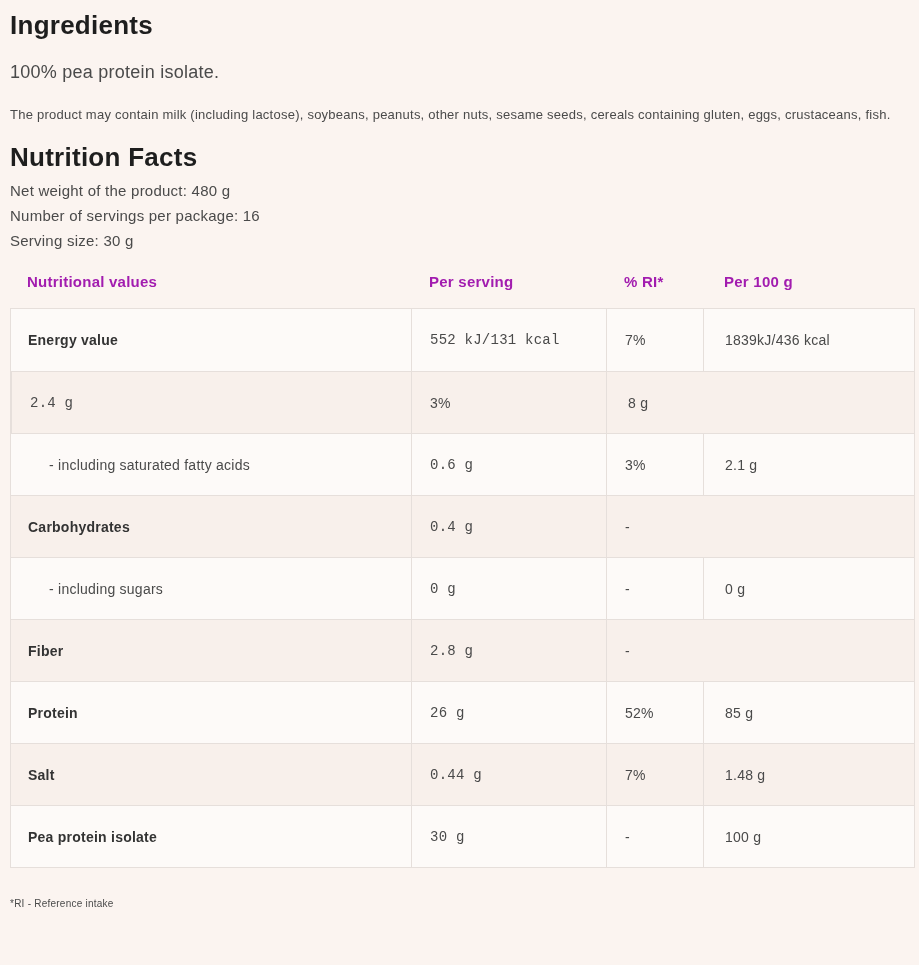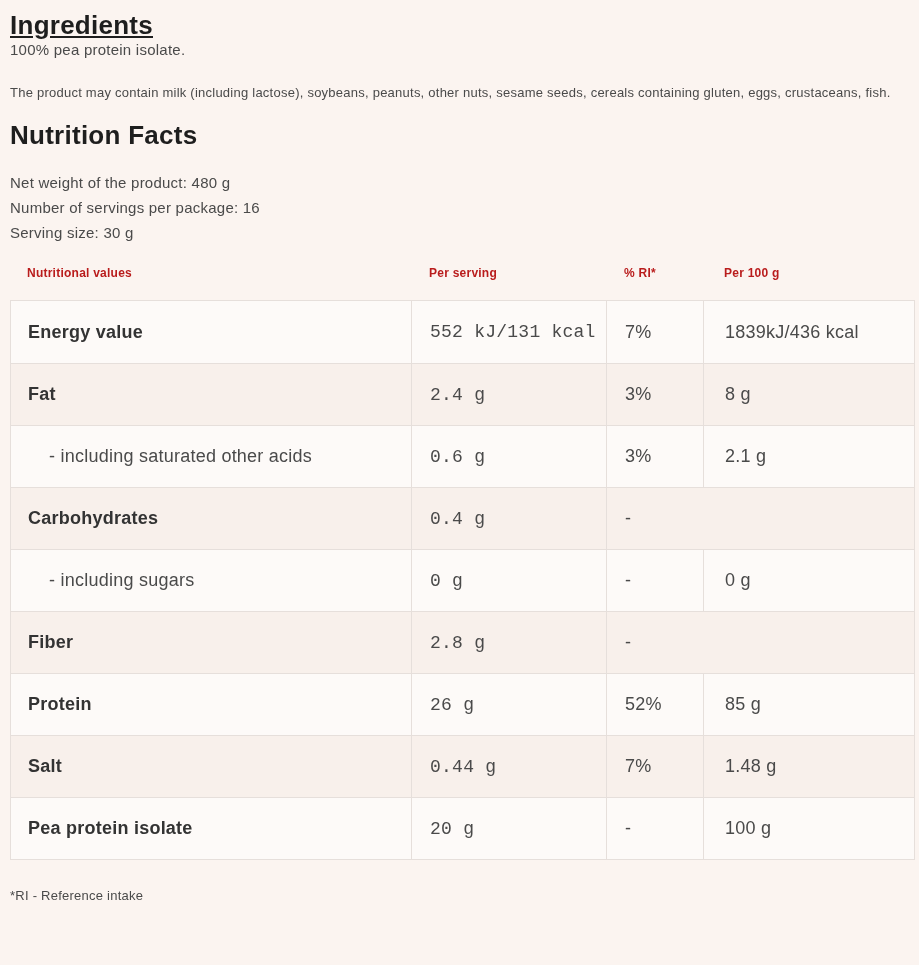--- a/index.html
+++ b/index.html
@@ -20,70 +20,70 @@
     letter-spacing:0.015em;
   }
   .content{padding-left:10px;padding-right:6px;}
   h1.section-title{
     font-size:26px;
     line-height:30px;
     font-weight:700;
     color:var(--heading);
     letter-spacing:0.01em;
   }
-  .ingredients-title{margin-top:10px;text-decoration:underline;}
-  .ingredients-line{font-size:15px;line-height:20px;color:var(--text);}
+  .ingredients-title{margin-top:10px;}
+  .ingredients-line{margin-top:22px;font-size:18px;line-height:20px;color:var(--text);}
   .allergen-note{margin-top:20px;font-size:13px;line-height:26px;max-width:904px;color:var(--text);}
   .nutrition-title{margin-top:14px;}
-  .info-block{margin-top:20px;}
+  .info-block{margin-top:6px;}
   .info-line{font-size:15px;line-height:25px;color:var(--text);}
   .table-wrap{width:905px;}
   .thead-row{
     display:grid;
     grid-template-columns:401px 195px 97px 212px;
     height:40px;
     align-items:center;
     margin-top:8px;
   }
   .thead-row .th{
     font-weight:700;
-    font-size:12px;
-    color:#b91c1c;
+    font-size:15px;
+    color:#a21caf;
   }
   .th.c1{padding-left:17px;}
   .th.c2{padding-left:18px;}
   .th.c3{padding-left:18px;}
   .th.c4{padding-left:21px;}
   .ntable{
     margin-top:7px;
     border:1px solid var(--line);
     width:905px;
   }
   .nrow{
     display:grid;
     grid-template-columns:400px 195px 97px 211px;
     height:62px;
     align-items:center;
   }
   .nrow + .nrow{border-top:1px solid var(--line);}
   .nrow:nth-child(odd){background:var(--row-light);}
   .nrow:nth-child(even){background:var(--row-pink);}
   .cell{
-    font-size:18px;
+    font-size:14px;
     color:var(--text);
     height:100%;
     display:flex;
     align-items:center;
   }
   .cell.c1{padding-left:17px;font-weight:700;color:var(--label);}
   .cell.c1.indent{padding-left:38px;font-weight:400;color:var(--text);}
   .cell.c2{padding-left:18px;border-left:1px solid var(--line);font-family:Liberation Mono, monospace;}
   .cell.c3{padding-left:18px;border-left:1px solid var(--line);}
   .cell.c4{padding-left:21px;border-left:1px solid var(--line);}
-  .footnote{margin-top:26px;font-size:13px;line-height:20px;color:var(--text);}
+  .footnote{margin-top:26px;font-size:10px;line-height:20px;color:var(--text);}
 </style>
 </head>
 <body>
 
 <div class="content">
 
   <h1 class="section-title ingredients-title">Ingredients</h1>
 
   <p class="ingredients-line">100% pea protein isolate.</p>
 
@@ -107,28 +107,27 @@
 
     <div class="ntable" id="ntable-body">
   <div class="nrow">
     <div class="cell c1">Energy value</div>
     <div class="cell c2">552 kJ/131 kcal</div>
     <div class="cell c3">7%</div>
     <div class="cell c4">1839kJ/436 kcal</div>
   </div>
 
   <div class="nrow">
-    <div class="cell c1">Fat</div>
     <div class="cell c2">2.4 g</div>
     <div class="cell c3">3%</div>
     <div class="cell c4">8 g</div>
   </div>
 
   <div class="nrow">
-    <div class="cell c1 indent">- including saturated other acids</div>
+    <div class="cell c1 indent">- including saturated fatty acids</div>
     <div class="cell c2">0.6 g</div>
     <div class="cell c3">3%</div>
     <div class="cell c4">2.1 g</div>
   </div>
 
   <div class="nrow">
     <div class="cell c1">Carbohydrates</div>
     <div class="cell c2">0.4 g</div>
     <div class="cell c3">-</div>
   </div>
@@ -155,21 +154,21 @@
 
   <div class="nrow">
     <div class="cell c1">Salt</div>
     <div class="cell c2">0.44 g</div>
     <div class="cell c3">7%</div>
     <div class="cell c4">1.48 g</div>
   </div>
 
   <div class="nrow">
     <div class="cell c1">Pea protein isolate</div>
-    <div class="cell c2">20 g</div>
+    <div class="cell c2">30 g</div>
     <div class="cell c3">-</div>
     <div class="cell c4">100 g</div>
   </div>
 </div>
   </div>
 
   <p class="footnote">*RI - Reference intake</p>
 
 </div>
 

